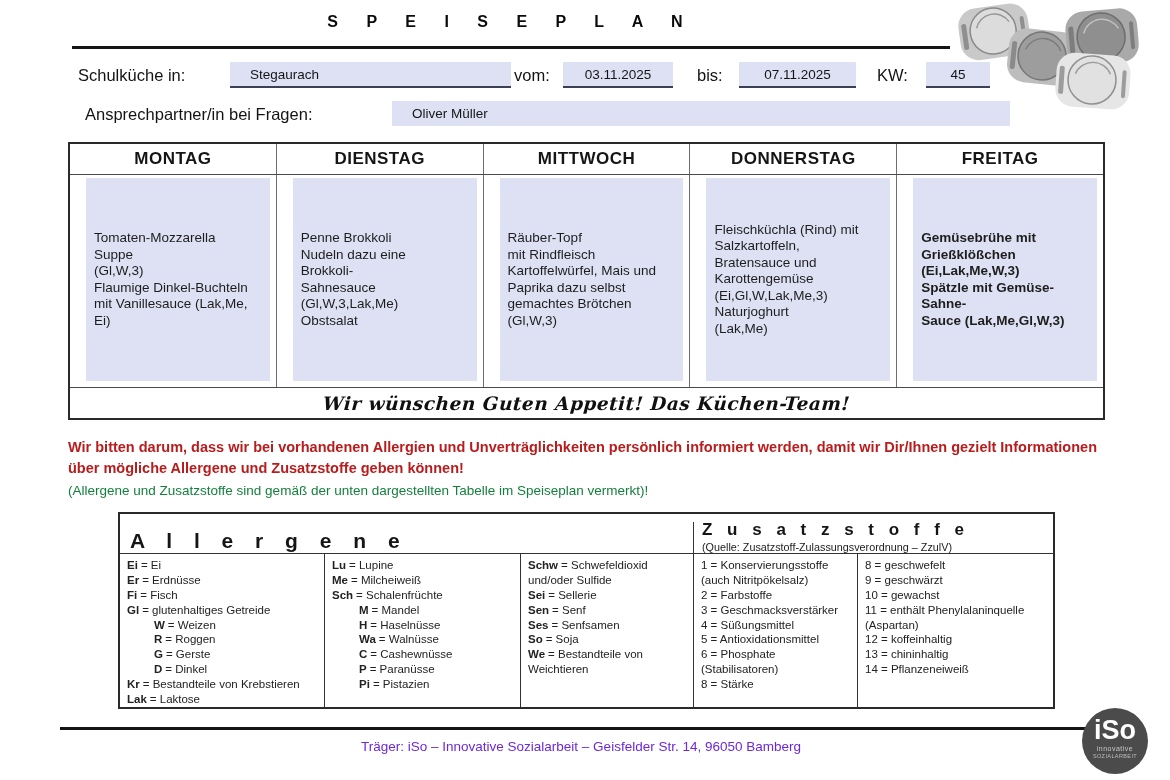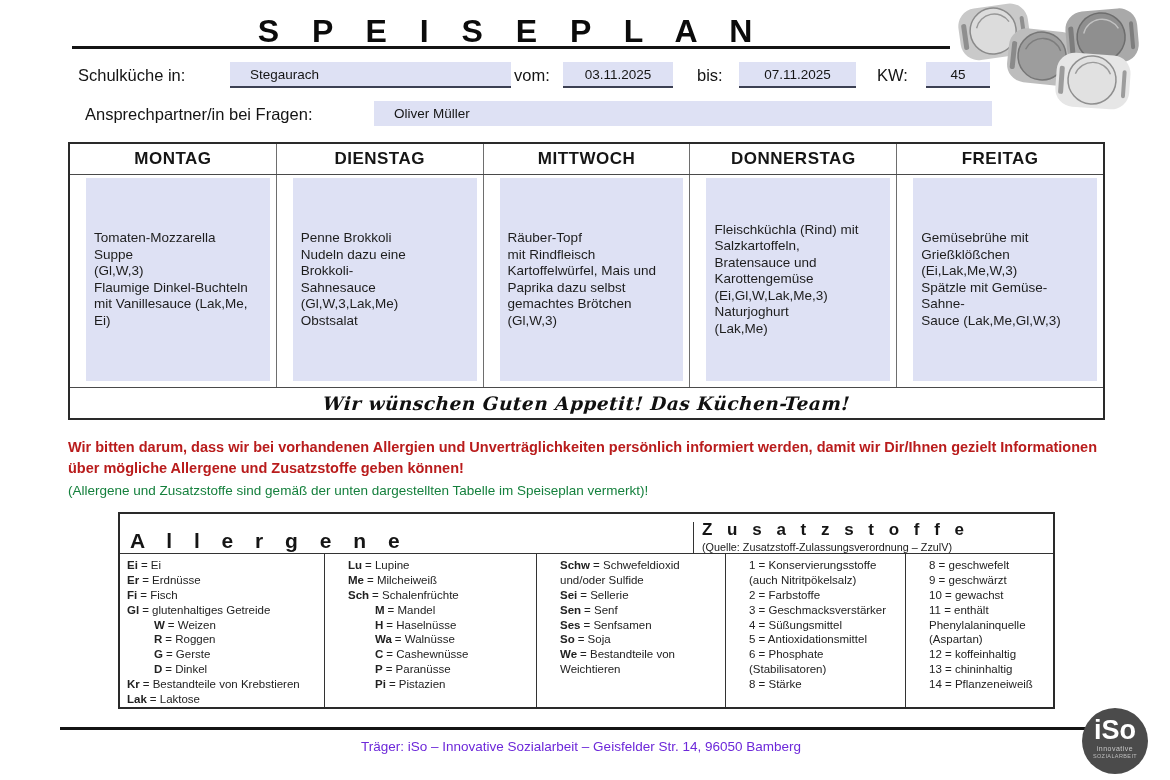--- a/index.html
+++ b/index.html
@@ -1,21 +1,21 @@
 <!DOCTYPE html>
 <html><head>
 <meta charset="utf-8">
 <style>
   html,body{margin:0;padding:0;background:#fff;}
   .page{position:relative;width:1170px;height:780px;background:#ffffff;overflow:hidden;
         font-family:"Liberation Sans",sans-serif;color:#151515;}
 
   
   .title{position:absolute;left:72px;top:13px;width:878px;text-align:center;
-         font-size:32px;font-weight:bold;letter-spacing:12px;color:#0b0b0b;}
+         font-size:16px;font-weight:bold;letter-spacing:12px;color:#0b0b0b;}
   .title-rule{position:absolute;left:72px;top:46px;width:878px;height:3px;background:#141414;}
 
   
   .plates{position:absolute;left:946px;top:0;width:224px;height:110px;}
 
   
   .lbl{position:absolute;font-size:16.5px;color:#141414;white-space:nowrap;}
   .field{position:absolute;background:#dee1f4;height:26px;font-size:13.5px;
          box-sizing:border-box;display:flex;align-items:center;}
   .field.ul{border-bottom:2px solid #3c4053;}
@@ -24,21 +24,21 @@
 
   
   .mtable{position:absolute;left:68px;top:142px;width:1037px;height:278px;
           border:2px solid #2a2a2a;box-sizing:border-box;display:flex;flex-direction:column;background:#fff;}
   .mt-header{display:flex;height:30px;border-bottom:1px solid #4a4a4a;}
   .mt-hcell{flex:1;border-right:1px solid #6e6e6e;display:flex;align-items:center;justify-content:center;
             font-weight:bold;font-size:17px;letter-spacing:.5px;}
   .mt-hcell:last-child{border-right:none;}
   .mt-body{display:flex;flex:1;min-height:0;}
   .mt-col{flex:1;border-right:1px solid #6e6e6e;position:relative;}
-  .mt-col:last-child{border-right:none;}
+  .mt-col:last-child{border-right:none;font-weight:bold;}
   .mt-fill{position:absolute;left:16px;right:6px;top:3px;bottom:6px;background:#dee1f4;
            display:flex;align-items:center;}
   .mt-text{white-space:pre-line;font-size:13.5px;line-height:16.5px;padding:0 4px 0 8px;color:#1d1d1d;}
   .mt-footer{height:30px;border-top:1px solid #4a4a4a;display:flex;align-items:center;justify-content:center;}
   .script{font-family:"DejaVu Serif",serif;font-style:italic;font-weight:bold;font-size:18.5px;
           letter-spacing:.5px;transform:skewX(-4deg);color:#101010;}
 
   
   .notice{position:absolute;left:68px;top:437px;width:1040px;}
   .notice-bold{font-weight:bold;font-size:14.5px;line-height:21px;color:#b91c1c;}
@@ -46,21 +46,21 @@
 
   
   .legend{position:absolute;left:118px;top:512px;width:937px;height:197px;border:2px solid #2a2a2a;
           box-sizing:border-box;display:flex;flex-direction:column;background:#fff;}
   .lg-head{display:flex;height:44px;border-bottom:1px solid #333;align-items:flex-end;}
   .lg-head-left{width:574px;border-right:1px solid #333;box-sizing:border-box;
                 padding:7px 0 0 10px;font-weight:bold;font-size:21px;letter-spacing:8px;}
   .lg-head-right{flex:1;padding:2px 0 0 8px;}
   .lg-title2{font-weight:bold;font-size:17px;letter-spacing:5px;}
   .lg-src{font-size:10.8px;margin-top:1px;color:#1a1a1a;}
-  .lg-body{display:flex;flex:1;font-size:11.5px;line-height:14.9px;color:#222;gap:16px;}
+  .lg-body{display:flex;flex:1;font-size:11.5px;line-height:14.9px;color:#222;}
   .lg-col{box-sizing:border-box;border-right:1px solid #333;padding:4px 6px 0 7px;}
   .lg-col:last-child{border-right:none;}
   .lg-c1{width:205px;} .lg-c2{width:196px;} .lg-c3{width:173px;} .lg-z1{width:164px;} .lg-z2{flex:1;}
   .lg-entry b{margin-right:3px;}
   .lg-entry.indent{padding-left:27px;}
 
   
   .bottom-rule{position:absolute;left:60px;top:727px;width:1042px;height:3px;background:#141414;}
   .bottom-text{position:absolute;left:60px;top:739px;width:1042px;text-align:center;
                font-weight:normal;font-size:13.5px;color:#6d28d9;}
@@ -124,21 +124,21 @@
   <div class="lbl" style="left:697px;top:66px;">bis:</div>
   <div class="field ul center" style="left:739px;top:62px;width:117px;">
     <span>07.11.2025</span>
   </div>
   <div class="lbl" style="left:877px;top:66px;">KW:</div>
   <div class="field ul center" style="left:926px;top:62px;width:64px;">
     <span>45</span>
   </div>
 
   <div class="lbl" style="left:85px;top:105px;">Ansprechpartner/in bei Fragen:</div>
-  <div class="field left" style="left:374px;top:101px;width:618px;height:25px;">
+  <div class="field left" style="left:392px;top:101px;width:618px;height:25px;">
     <span>Oliver Müller</span>
   </div>
 
   <div class="mtable">
     <div class="mt-header">
       <div class="mt-hcell">MONTAG</div>
       <div class="mt-hcell">DIENSTAG</div>
       <div class="mt-hcell">MITTWOCH</div>
       <div class="mt-hcell">DONNERSTAG</div>
       <div class="mt-hcell">FREITAG</div>

